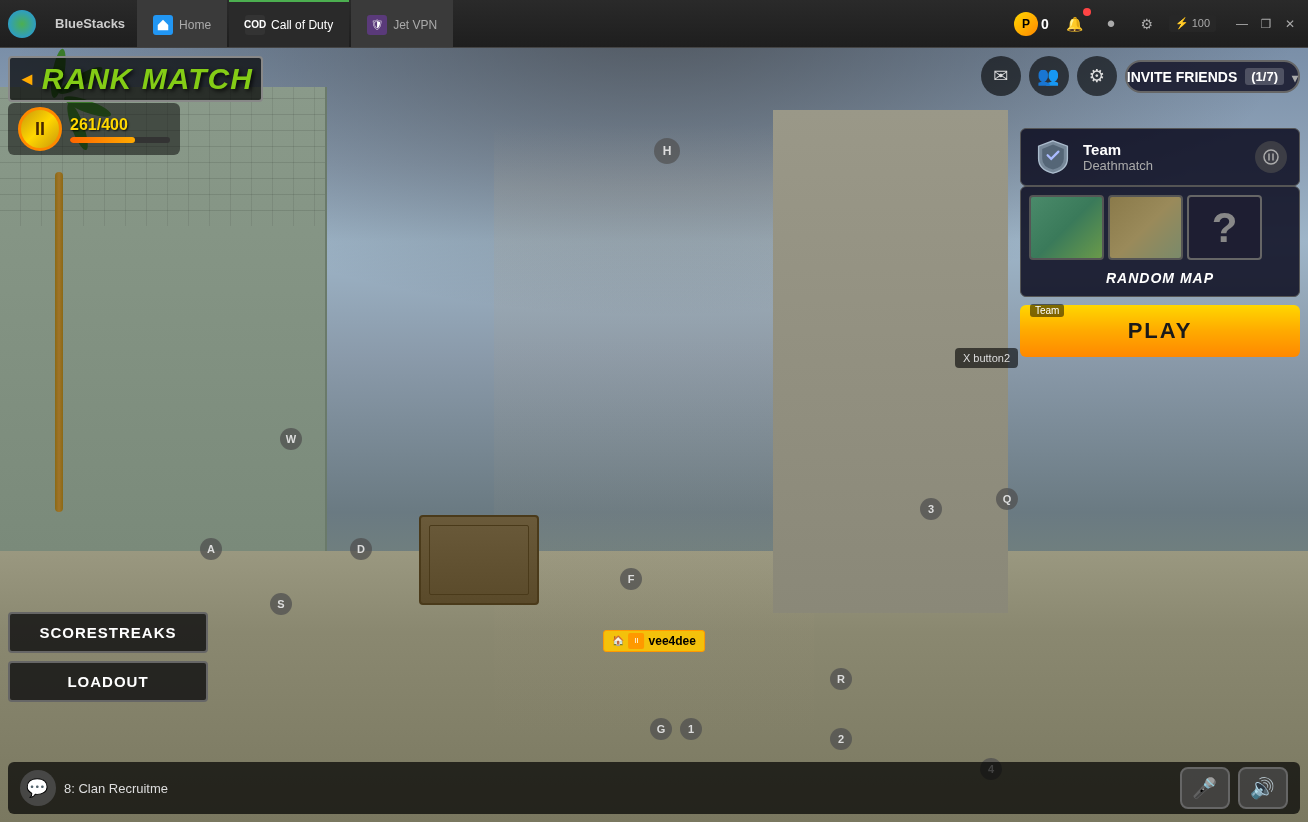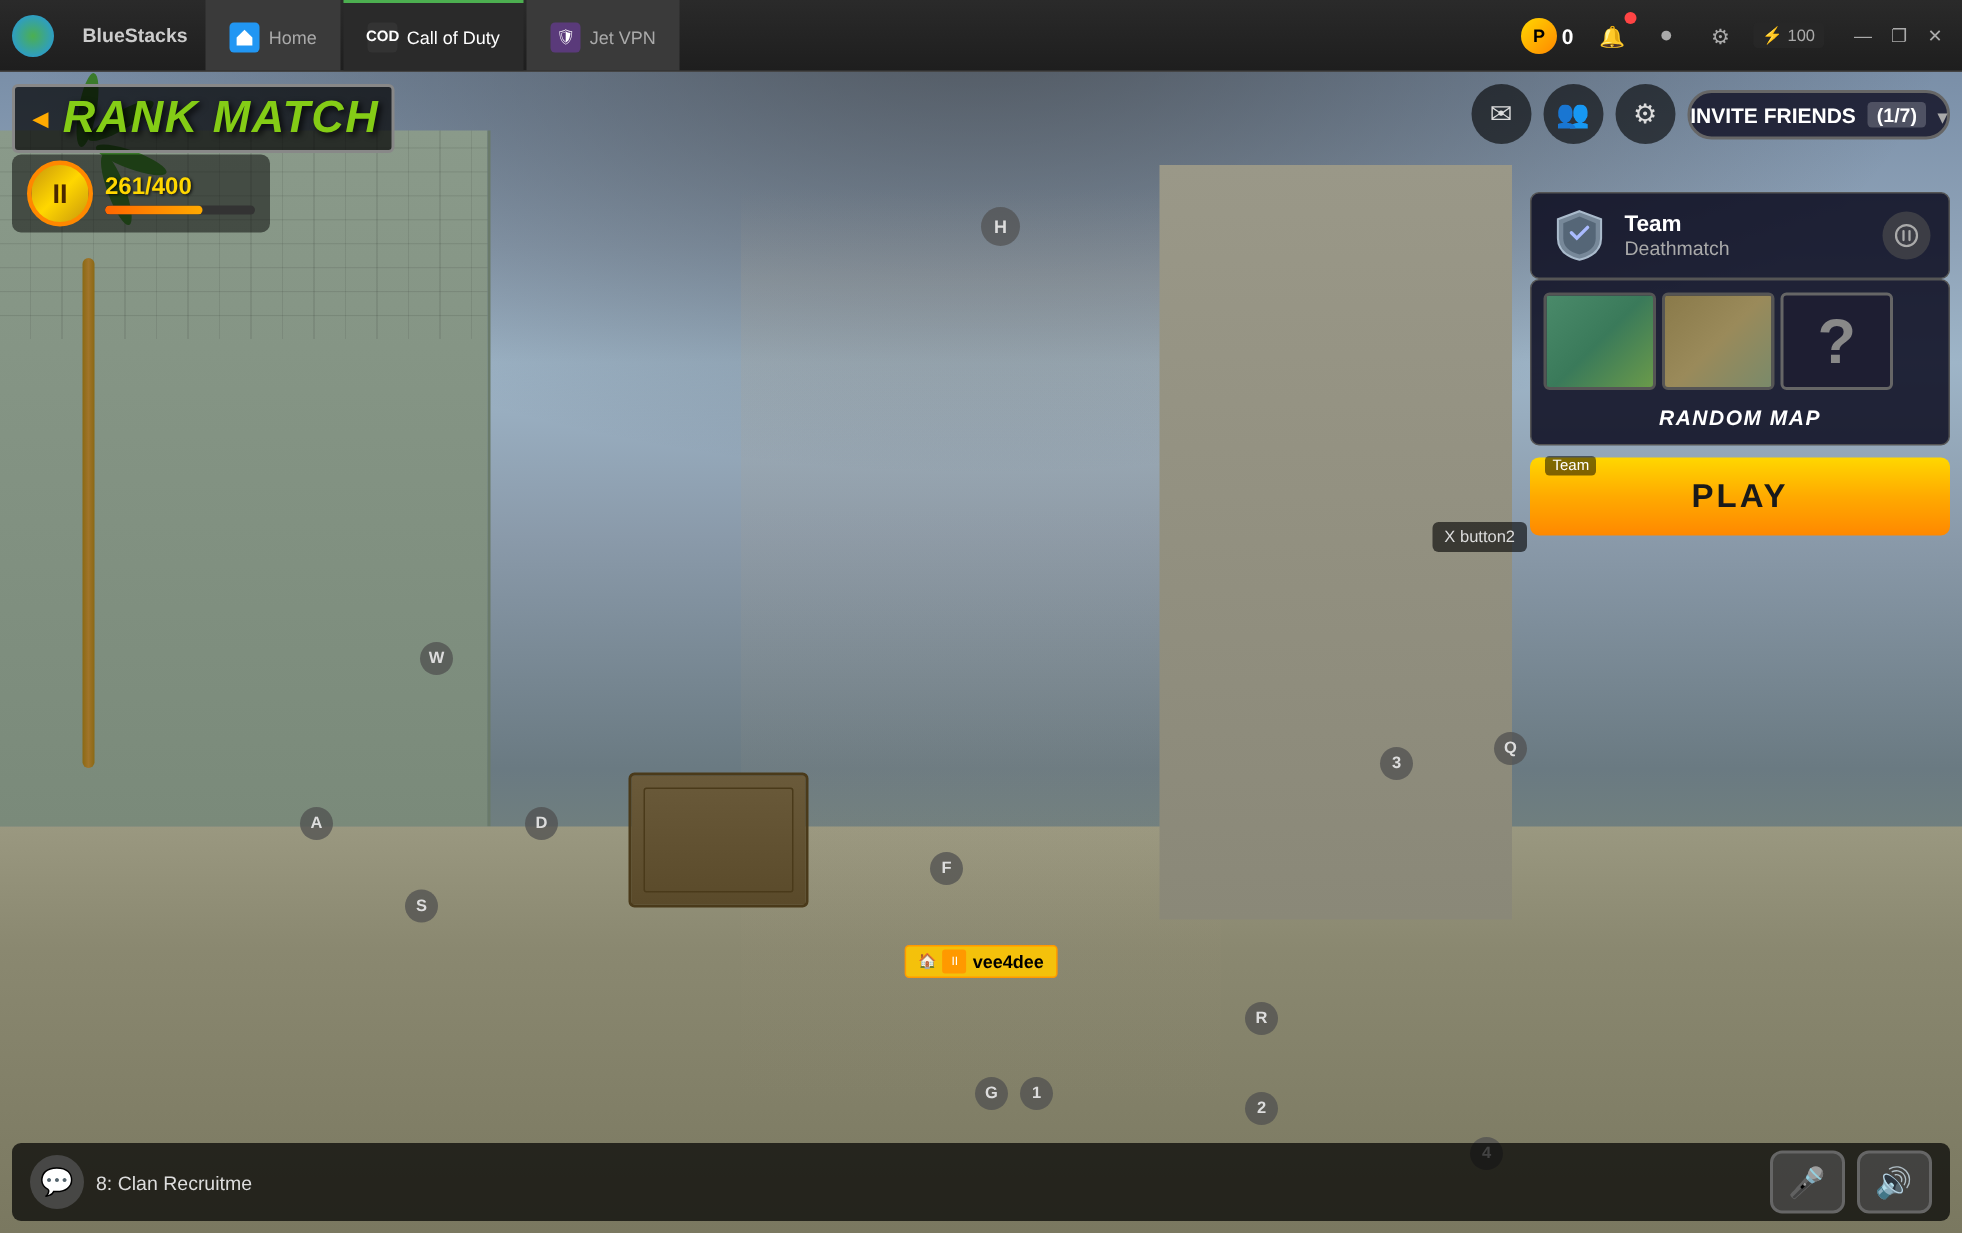--- a/index.html
+++ b/index.html
@@ -964,20 +964,28 @@
       <div class="random-map-label">RANDOM MAP</div>
     </div>
 
     <div class="play-btn">
       <span class="play-ctrl-badge">Team</span>
       <span class="play-text">PLAY</span>
     </div>
 
   </div>
 
+  <div class="left-menu-btns">
+    <button class="menu-btn">
+      <span>SCORESTREAKS</span>
+    </button>
+    <button class="menu-btn">
+      <span>LOADOUT</span>
+    </button>
+  </div>
 
   <div class="chat-bar">
     <div class="chat-icon">
       <span>💬</span>
     </div>
     <span class="chat-text">8: Clan Recruitme</span>
     <div class="mic-btn">
       <span>🎤</span>
     </div>
     <div class="sound-btn">

